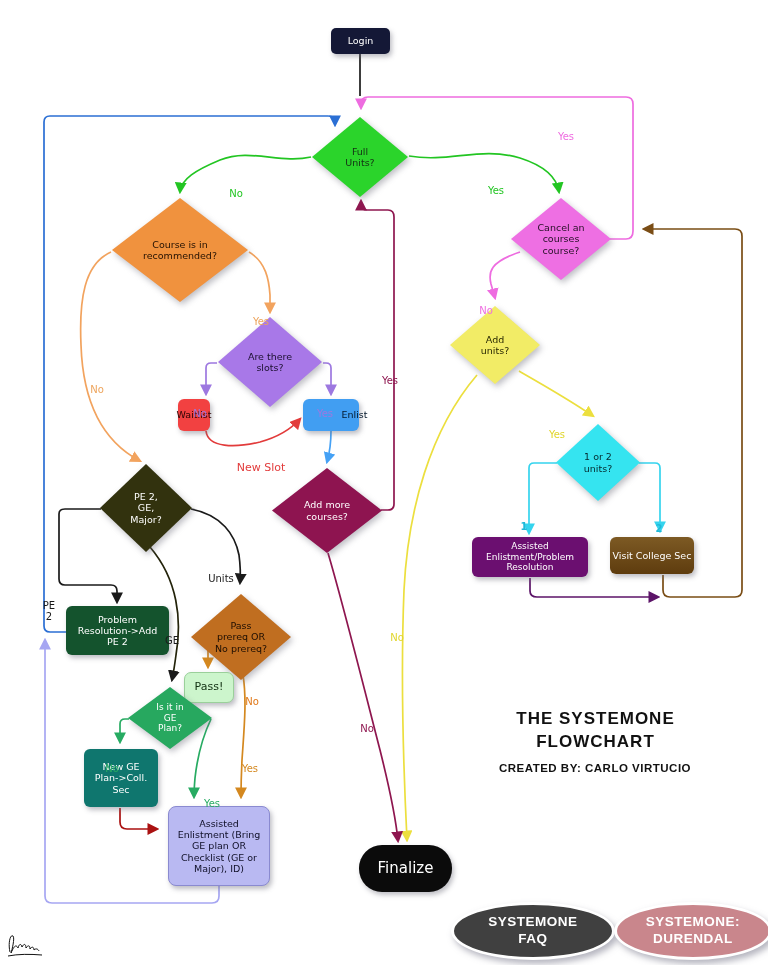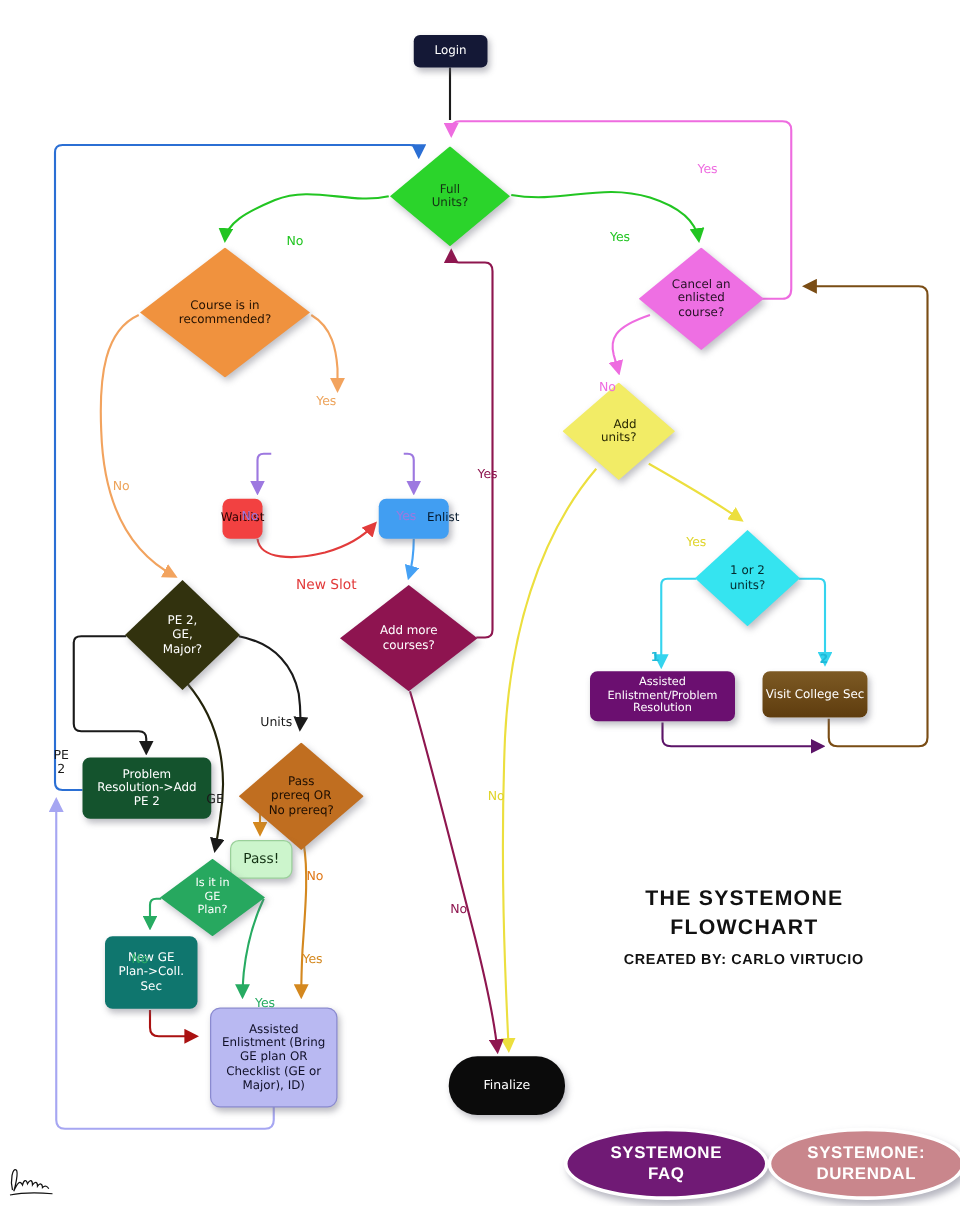--- a/index.html
+++ b/index.html
@@ -143,51 +143,57 @@
   <div class="node shadow" style="left:312px;top:117px;width:96px;height:80px;">
     <div class="diamond" style="background:#2bd42b;">
         <span class="nodetext" style="color:#143014;">Full
 Units?</span>
       </div>
   </div>
 
   <div class="node shadow" style="left:511px;top:198px;width:100px;height:82px;">
     <div class="diamond" style="background:#ee6fe3;">
         <span class="nodetext" style="color:#241024;">Cancel an
-enlisted
+courses
 course?</span>
       </div>
   </div>
 
   <div class="node shadow" style="left:112px;top:198px;width:136px;height:104px;">
     <div class="diamond" style="background:#f0923e;">
         <span class="nodetext" style="color:#231102;">Course is in
 recommended?</span>
       </div>
   </div>
 
+  <div class="node shadow" style="left:218px;top:317px;width:104px;height:90px;">
+    <div class="diamond" style="background:#a878e8;">
+        <span class="nodetext" style="color:#1c1030;">Are there
+slots?</span>
+      </div>
+  </div>
 
   <div class="node rect" style="left:178px;top:399px;width:32px;height:32px;background:#f24141;">
     <span class="nodetext" style="color:#2c0404;">Waitlist</span>
   </div>
 
   <div class="node rect" style="left:303px;top:399px;width:56px;height:32px;background:#419ef2;">
     <span class="nodetext" style="color:#04182c;margin-left:47px;">Enlist</span>
   </div>
 
   <div class="node shadow" style="left:272px;top:468px;width:110px;height:85px;">
     <div class="diamond" style="background:#8e1450;">
         <span class="nodetext" style="color:#fff;">Add more
 courses?</span>
       </div>
   </div>
 
   <div class="node shadow" style="left:450px;top:306px;width:90px;height:78px;">
     <div class="diamond" style="background:#f2ec66;">
-        <span class="nodetext" style="color:#2a2a04;text-align:right;">Add
+        <span class="nodetext" style="color:#2a2a04;">Add
 units?</span>
       </div>
   </div>
 
   <div class="node shadow" style="left:556px;top:424px;width:84px;height:77px;">
     <div class="diamond" style="background:#35e4f0;">
         <span class="nodetext" style="color:#042a2e;">1 or 2
 units?</span>
       </div>
   </div>
@@ -244,21 +250,21 @@
 
   <div class="node rect" style="left:168px;top:806px;width:100px;height:78px;background:#b9b9f2;border:1.5px solid #8a8ad0;border-radius:8px;">
     <span class="nodetext" style="color:#101028;">Assisted
 Enlistment (Bring
 GE plan OR
 Checklist (GE or
 Major), ID)</span>
   </div>
 
   <div class="node rect" style="left:359px;top:845px;width:93px;height:47px;background:#0b0b0b;border-radius:23px;">
-    <span class="nodetext" style="color:#fff;font-size:10px;">Finalize</span>
+    <span class="nodetext" style="color:#fff;font-size:15px;">Finalize</span>
   </div>
 
   <span class="elabel" style="left:566px;top:97px;color:#ee6ce0;">Yes</span>
   <span class="elabel" style="left:496px;top:151px;color:#22c522;">Yes</span>
   <span class="elabel" style="left:236px;top:154px;color:#22c522;">No</span>
   <span class="elabel" style="left:486px;top:271px;color:#ee6ce0;">No</span>
   <span class="elabel" style="left:557px;top:395px;color:#e0d52c;">Yes</span>
   <span class="elabel" style="left:397px;top:598px;color:#e0d52c;">No</span>
   <span class="elabel" style="left:390px;top:341px;color:#8e164f;">Yes</span>
   <span class="elabel" style="left:367px;top:689px;color:#8e164f;">No</span>
@@ -275,18 +281,18 @@
   <span class="elabel" style="left:221px;top:539px;color:#1a1a1a;">Units</span>
   <span class="elabel" style="left:252px;top:662px;color:#e07818;">No</span>
   <span class="elabel" style="left:250px;top:729px;color:#d4881f;">Yes</span>
   <span class="elabel" style="left:112px;top:729px;color:#27ab62;">No</span>
   <span class="elabel" style="left:212px;top:764px;color:#27ab62;">Yes</span>
 
   <div class="title" style="left:470px;top:762px;width:250px;font-size:11.5px;letter-spacing:.5px;">CREATED BY: CARLO VIRTUCIO</div>
   <div class="title" style="left:488px;top:708px;width:215px;font-size:17px;line-height:1.35;letter-spacing:1px;">THE SYSTEMONE
 FLOWCHART</div>
 
-  <div class="oval" style="left:451px;top:902px;width:158px;height:52px;background:#701a75;">SYSTEMONE
+  <div class="oval" style="left:451px;top:902px;width:158px;height:52px;background:#404040;">SYSTEMONE
 FAQ</div>
   <div class="oval" style="left:614px;top:902px;width:152px;height:52px;background:#c9868c;">SYSTEMONE:
 DURENDAL</div>
 
 </div>
 
 </body></html>

